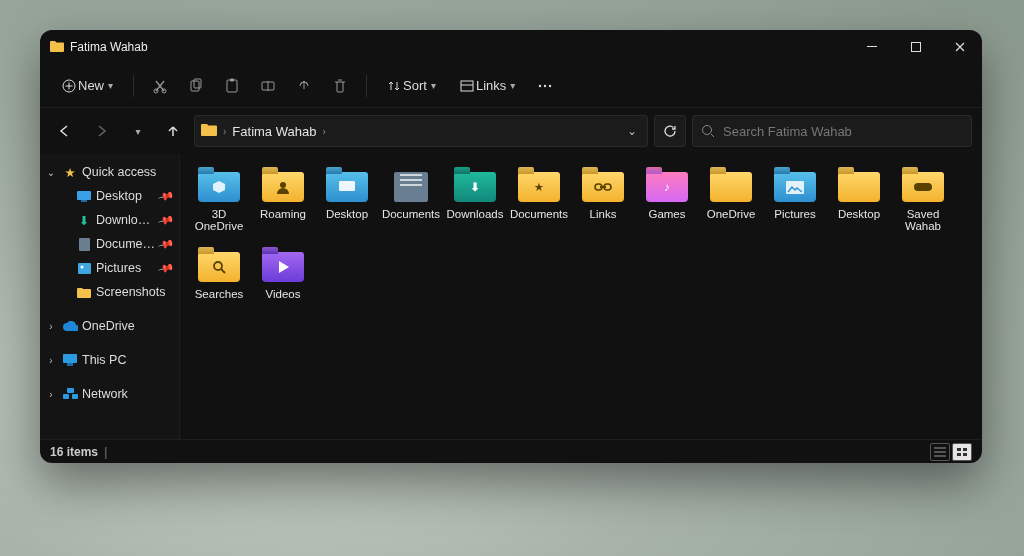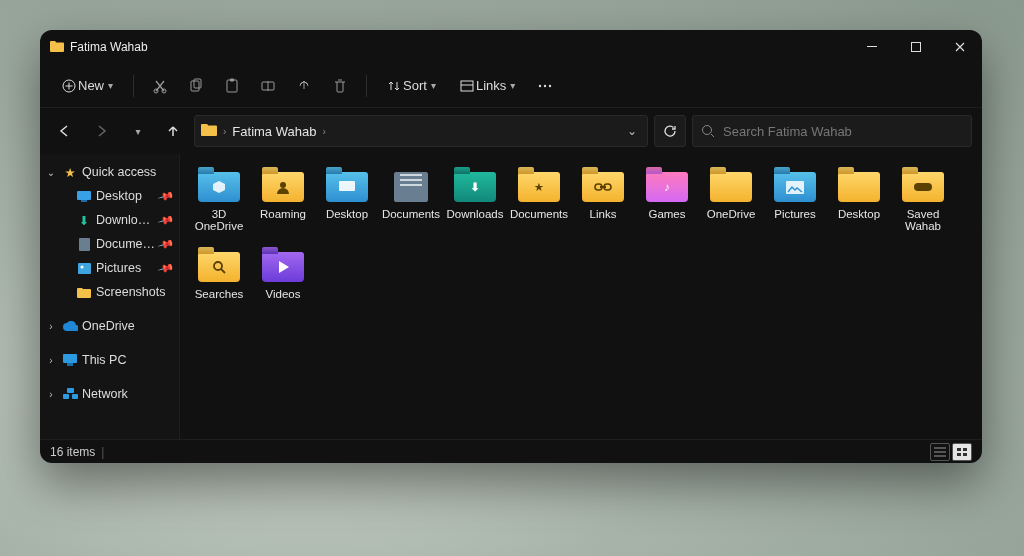--- a/index.html
+++ b/index.html
@@ -156,21 +156,21 @@
   .folder-purple{background:linear-gradient(#a268f0,#6c3bd9);}
   .folder-pink{background:linear-gradient(#ff7bbd,#d468f5);}
   .folder-dark{background:linear-gradient(#1f2a38,#0c1722);}
   .overlay{position:absolute;inset:0;display:flex;align-items:center;justify-content:center;color:#fff;}
   .overlay.dark{color:#5a4100;}
   .doc-thumb{width:34px;height:30px;background:#6a7e92;border-radius:2px;position:relative;}
   .doc-thumb::after{content:"";position:absolute;left:6px;right:6px;top:7px;height:2px;background:#cfd7de;box-shadow:0 5px 0 #cfd7de,0 -5px 0 #cfd7de;}
   
   .statusbar{
     height:24px;border-top:1px solid #1e1e1e;
-    display:flex;align-items:center;padding:0 10px;font-size:12px;color:#ccc;
+    display:flex;align-items:center;padding:0 10px;font-size:12px;color:#ccc;font-weight:bold;
   }
   .statusbar .divider{margin:0 6px;color:#555;}
   .statusbar .views{margin-left:auto;display:flex;gap:2px;}
   .viewbtn{width:20px;height:18px;border:1px solid #555;border-radius:2px;display:flex;align-items:center;justify-content:center;}
   .viewbtn.active{background:#e6e6e6;}
 </style>
 </head>
 <body>
 
 <div class="window">

